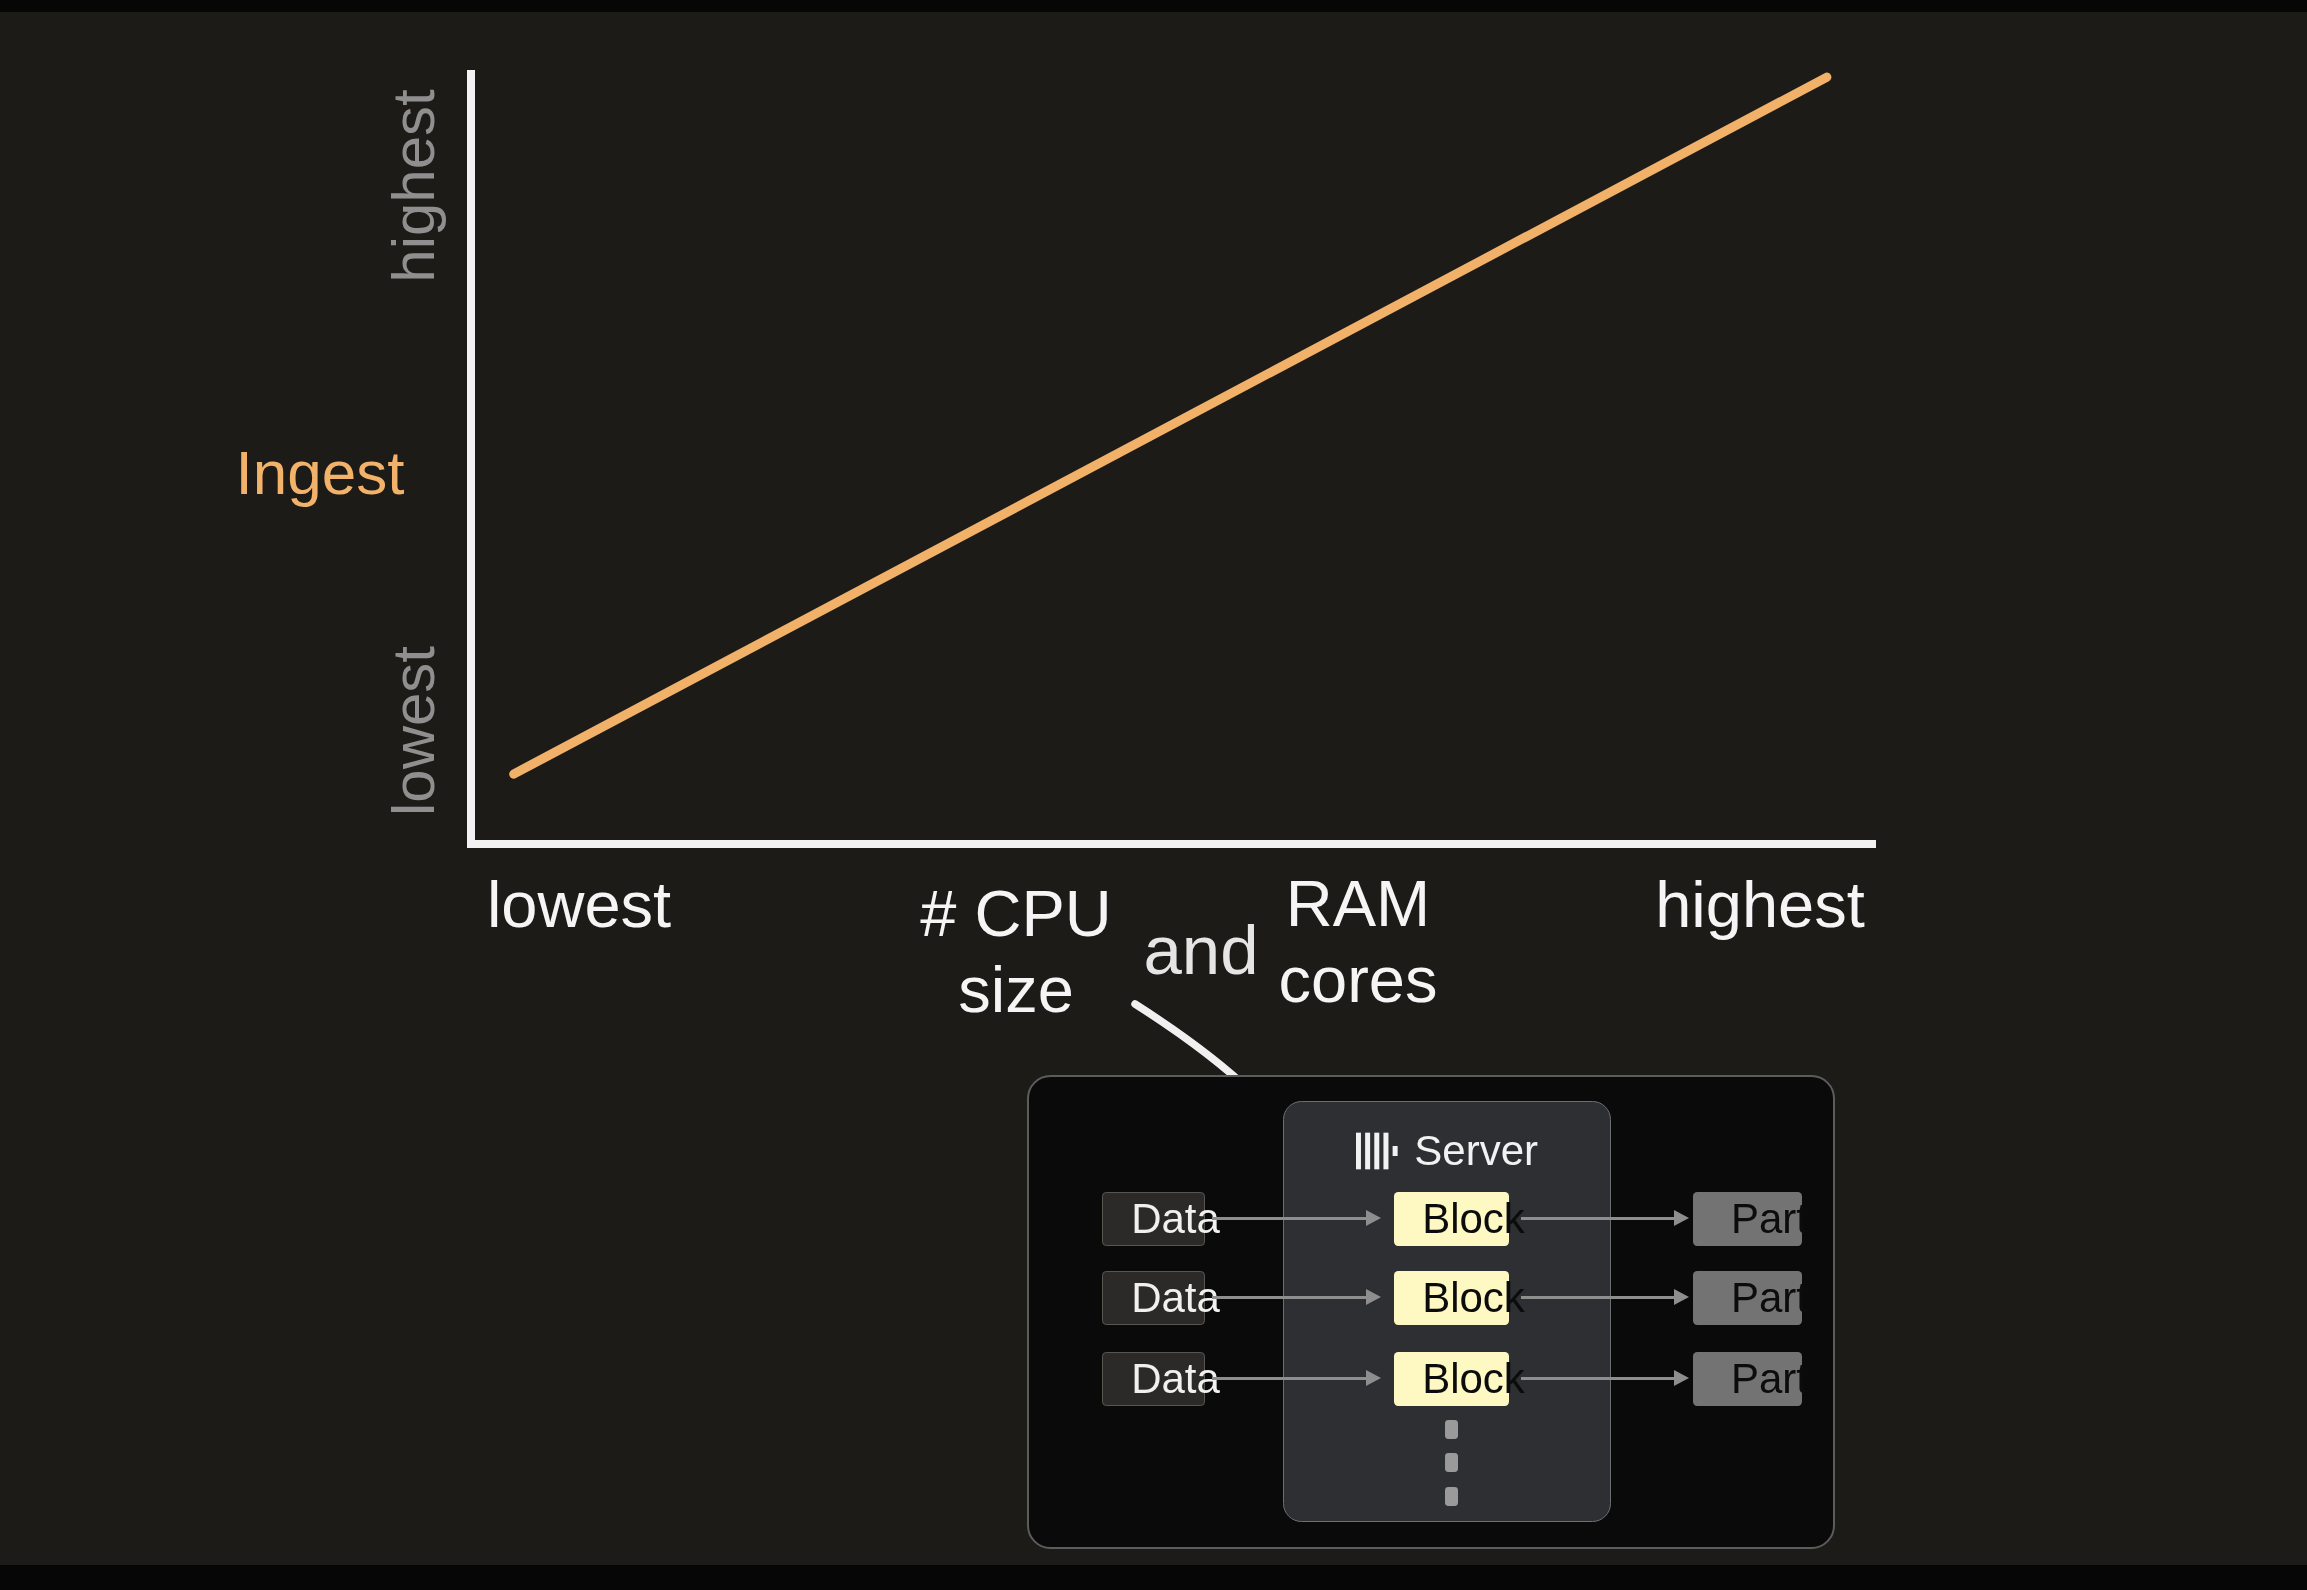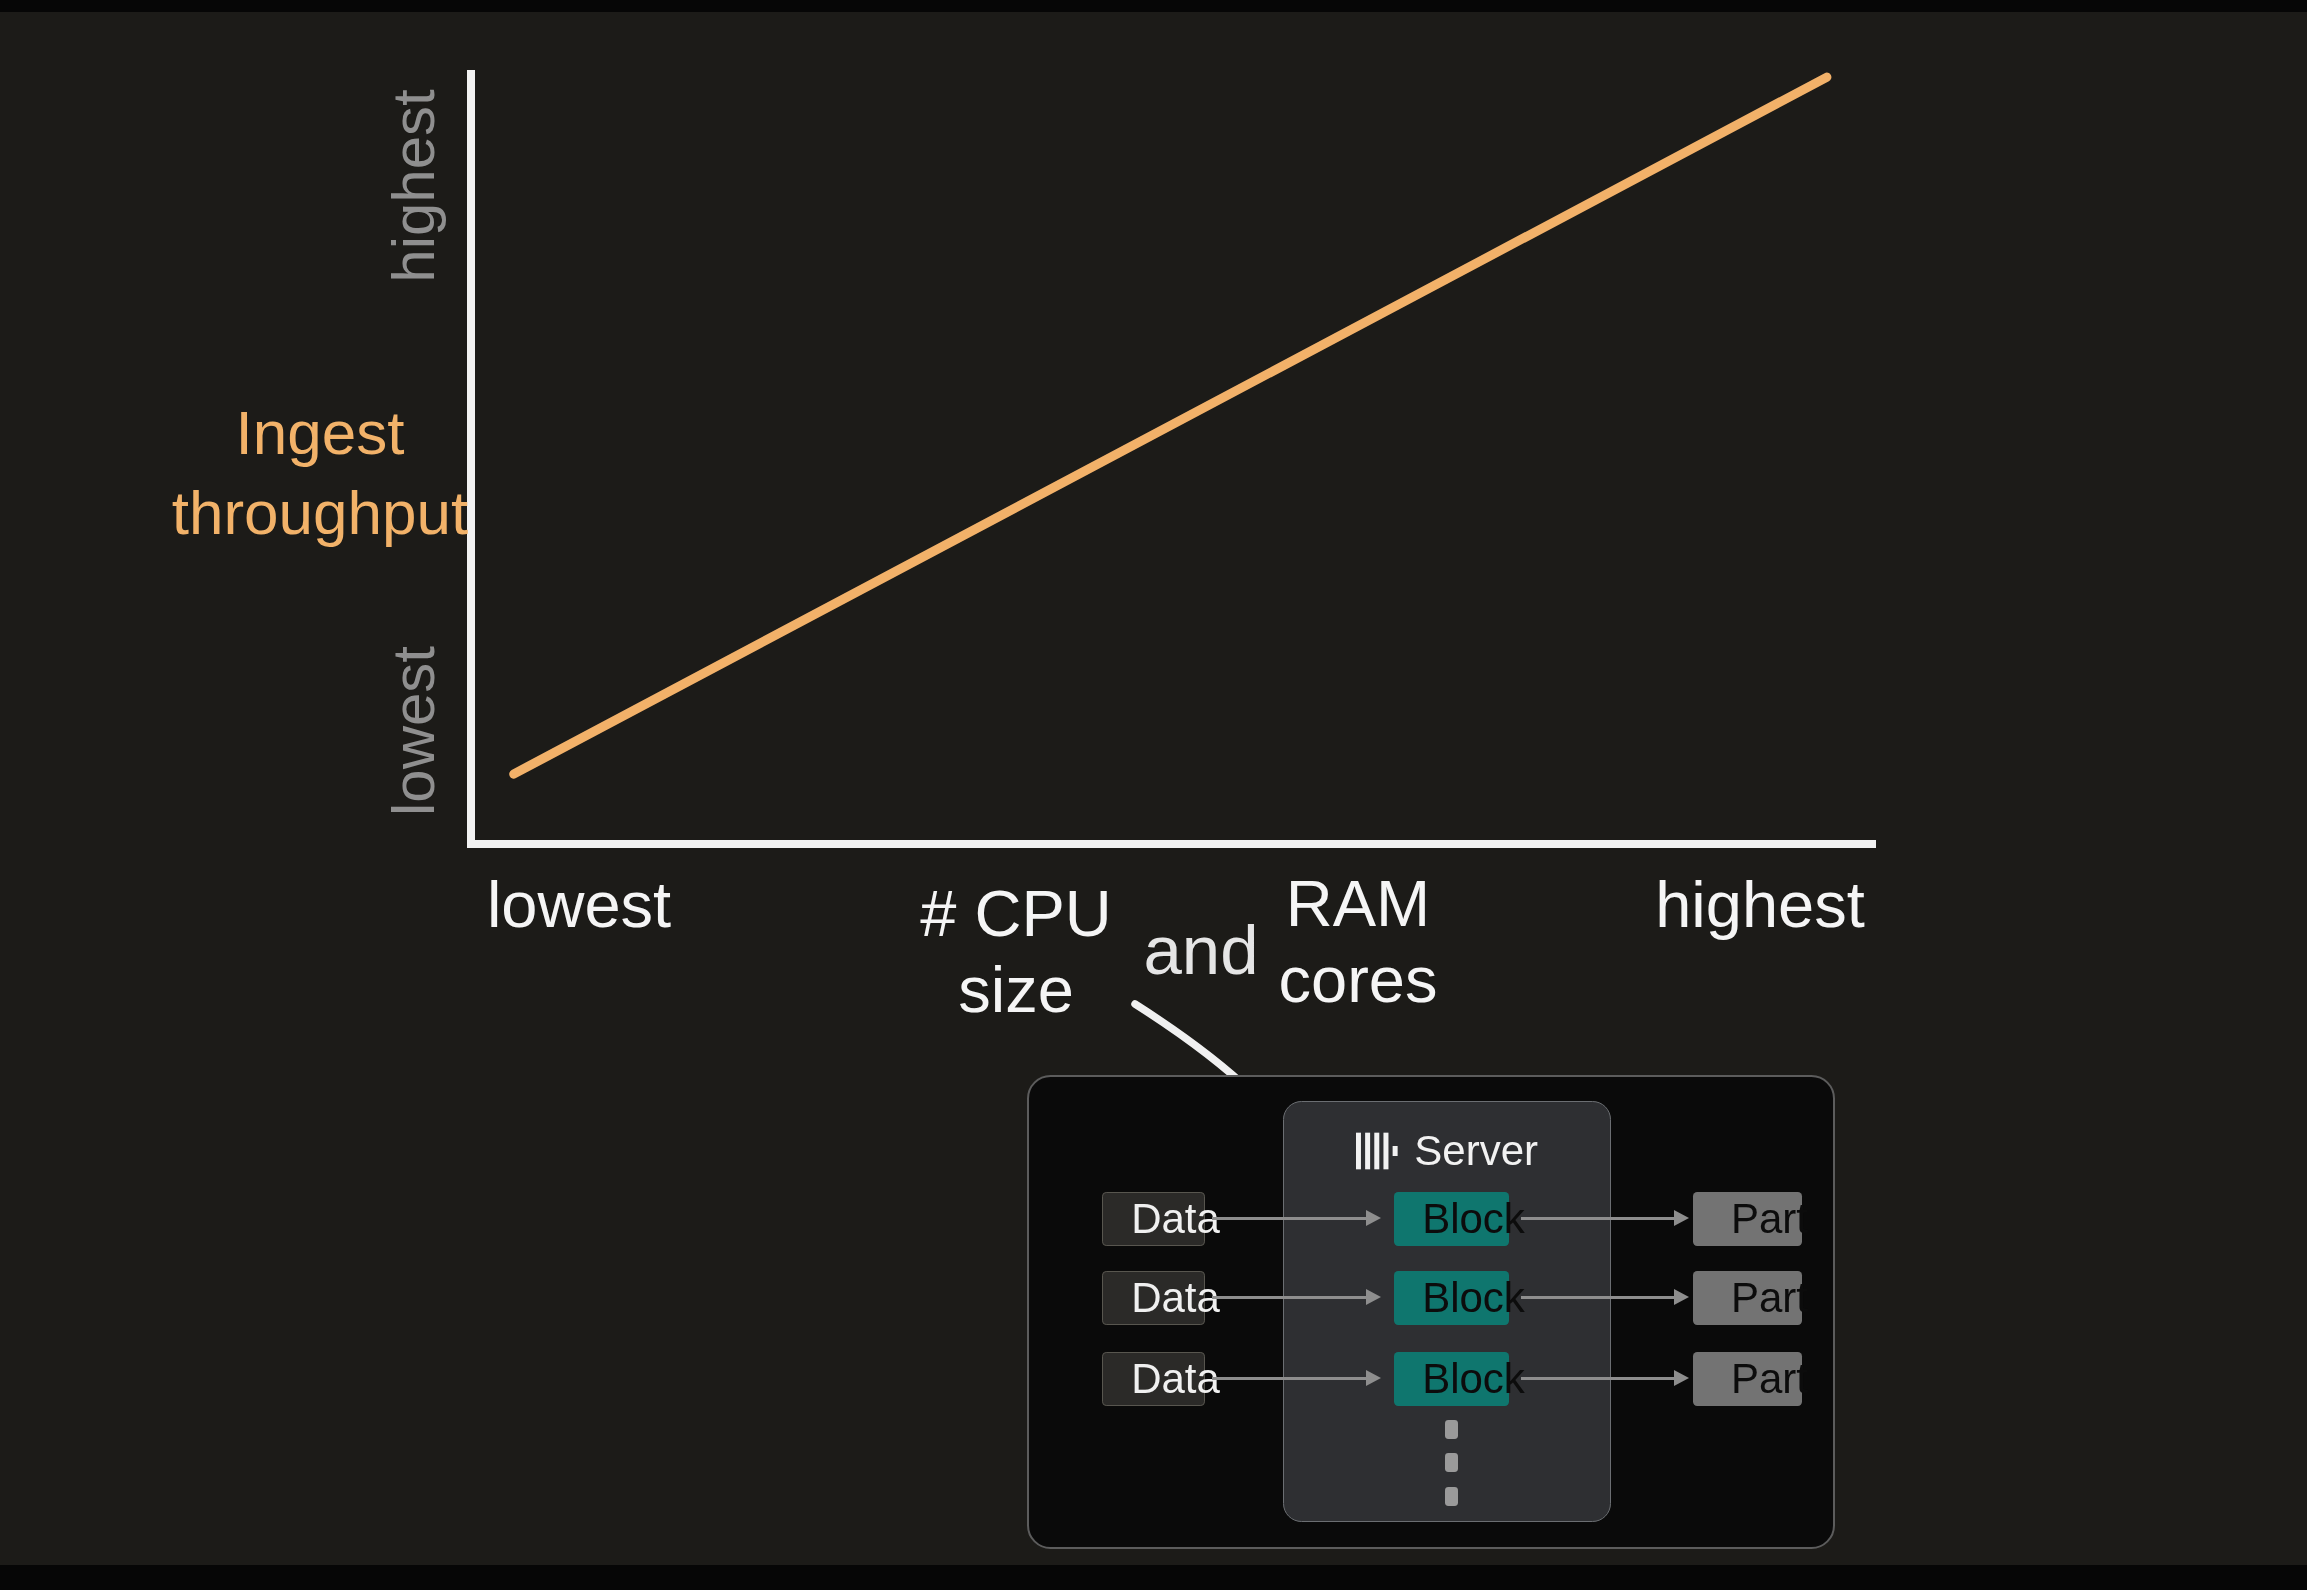--- a/index.html
+++ b/index.html
@@ -32,21 +32,21 @@
   
   .inset{position:absolute;left:1027px;top:1075px;width:808px;height:474px;
          background:#0a0a0a;border:2.5px solid #5c5c5c;border-radius:23.5px;box-sizing:border-box;}
   .server{position:absolute;left:254px;top:24px;width:328px;height:421px;
           background:#2e2f32;border:1.7px solid #6b6e72;border-radius:18.5px;box-sizing:border-box;}
   .server-head{position:absolute;left:50%;top:49px;transform:translate(-50%,-50%);
                display:flex;align-items:center;gap:13.4px;color:#f2f2f2;font-size:42px;}
   .node{position:absolute;height:54px;display:flex;align-items:center;justify-content:center;
         font-size:42px;border-radius:4.2px;box-sizing:border-box;padding-left:44px;}
   .node.data{left:73px;width:103px;background:#2b2a28;border:1.7px solid #58564f;color:#f0f0f0;}
-  .node.block{left:365px;width:115px;background:#0f766e;color:#0c0c0c;}
+  .node.block{left:365px;width:115px;background:#fef9c3;color:#0c0c0c;}
   .node.part{left:664px;width:109px;background:#737373;color:#0c0c0c;}
   .r0{top:115px;} .r1{top:194px;} .r2{top:275px;}
   .arr{position:absolute;height:3.4px;background:#8e8e8e;}
   .arr::after{content:"";position:absolute;right:-14.3px;top:-6.7px;width:0;height:0;
               border-left:15px solid #8e8e8e;border-top:8.4px solid transparent;border-bottom:8.4px solid transparent;}
   .arr.a1{left:183px;width:155px;}
   .arr.a2{left:492px;width:154px;}
   .ar0{top:140px;} .ar1{top:219px;} .ar2{top:300px;}
   .dot{position:absolute;left:416px;width:13.4px;height:18.5px;background:#9a9a9a;border-radius:3.4px;}
   .d0{top:343px;} .d1{top:376px;} .d2{top:410px;}
@@ -63,21 +63,20 @@
   <div class="axis-x"></div>
 
   <svg class="overlay" width="2307" height="1590" viewBox="0 0 2748 1894">
     <line x1="612" y1="922" x2="2176" y2="92" stroke="#f2b169" stroke-width="11" stroke-linecap="round"></line>
     <path d="M1352 1196 C1396 1224 1448 1260 1492 1302" fill="none" stroke="#f0f0f0" stroke-width="9" stroke-linecap="round"></path>
     <polygon points="1522,1327 1482,1317 1503,1289" fill="#f0f0f0"></polygon>
   </svg>
 
   <div class="center y-title">
     <div>Ingest</div>
-    <div>throughput</div>
   </div>
   <div class="center y-tick high">highest</div>
   <div class="center y-tick low">lowest</div>
 
   <div class="center x-tick left">lowest</div>
   <div class="center x-lab cpu">
     <div># CPU</div>
     <div>size</div>
   </div>
   <div class="center x-and">and</div>

